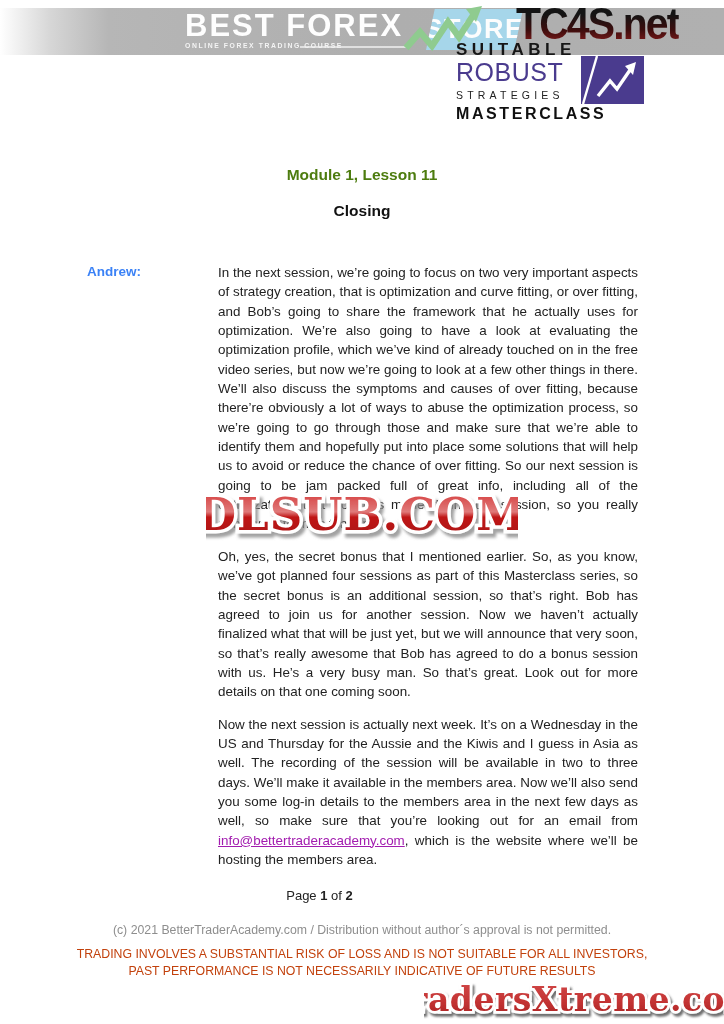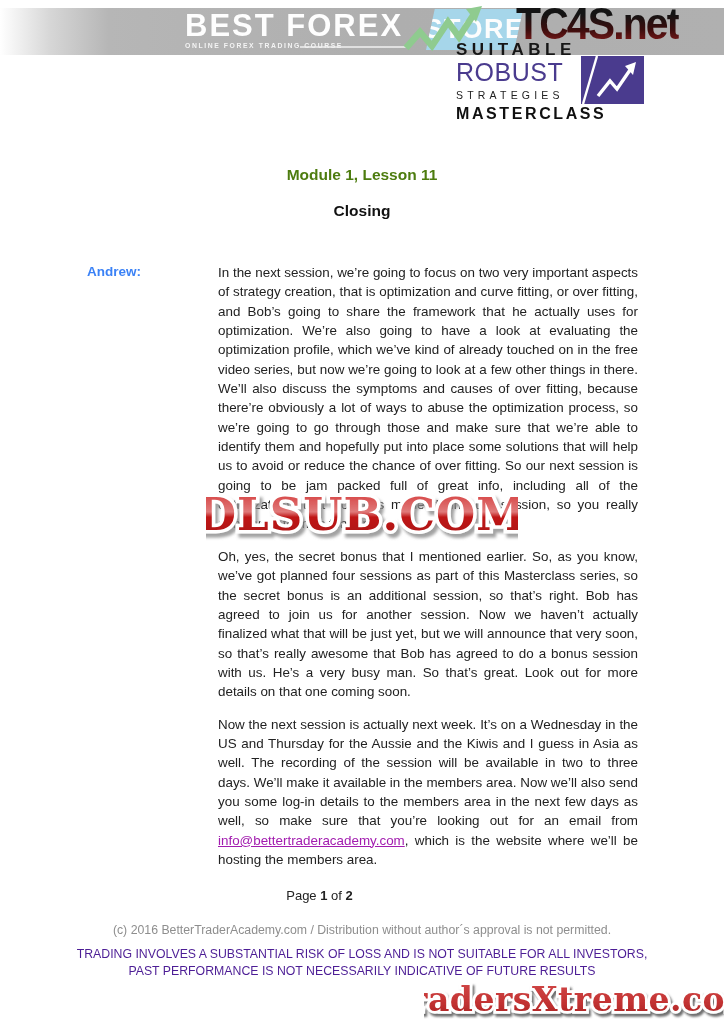--- a/index.html
+++ b/index.html
@@ -50,21 +50,21 @@
   .wm-bottom{position:absolute;left:424px;top:976px;z-index:10;}
   .wm-text{font-family:"DejaVu Serif",serif;font-weight:bold;paint-order:stroke;stroke:#ffffff;}
 
   
   .pageno{position:absolute;top:888px;left:0;width:639px;text-align:center;
           font-size:13px;color:#222;}
   .pageno b{font-weight:bold;}
   .copyright{position:absolute;top:923px;left:0;width:724px;text-align:center;
              font-size:12.3px;color:#8e8e8e;}
   .disclaimer{position:absolute;top:946px;left:0;width:724px;text-align:center;
-              font-size:12.3px;line-height:16.5px;color:#4c1d95;}
+              font-size:12.3px;line-height:16.5px;color:#c2410c;}
 </style>
 </head>
 <body>
 
 <div class="page">
 
   <div class="banner"></div>
 
   <div class="bfs-logo">
     <div class="bfs-main">BEST FOREX</div>
@@ -120,21 +120,21 @@
       </linearGradient>
       <filter id="wmshadow" x="-20%" y="-20%" width="140%" height="140%">
         <feDropShadow dx="3" dy="4" stdDeviation="1.5" flood-color="#8a8a8a" flood-opacity="0.8"></feDropShadow>
       </filter>
     </defs>
     <text x="156" y="49" text-anchor="middle" class="wm-text" filter="url(#wmshadow)" font-size="45" letter-spacing="1" fill="url(#redg)" stroke-width="7">DLSUB.COM</text>
   </svg>
 
   <div class="pageno"><span>Page </span><b>1</b><span> of </span><b>2</b></div>
 
-  <div class="copyright">(c) 2016 BetterTraderAcademy.com / Distribution without author´s approval is not permitted.</div>
+  <div class="copyright">(c) 2021 BetterTraderAcademy.com / Distribution without author´s approval is not permitted.</div>
 
   <div class="disclaimer">
     <div>TRADING INVOLVES A SUBSTANTIAL RISK OF LOSS AND IS NOT SUITABLE FOR ALL INVESTORS,</div>
     <div>PAST PERFORMANCE IS NOT NECESSARILY INDICATIVE OF FUTURE RESULTS</div>
   </div>
 
   <svg class="wm-bottom" width="300" height="48" viewBox="0 0 300 48">
     <defs>
       <linearGradient id="redg2" x1="0" y1="0" x2="0" y2="1">
         <stop offset="0%" stop-color="#d24949"></stop>

